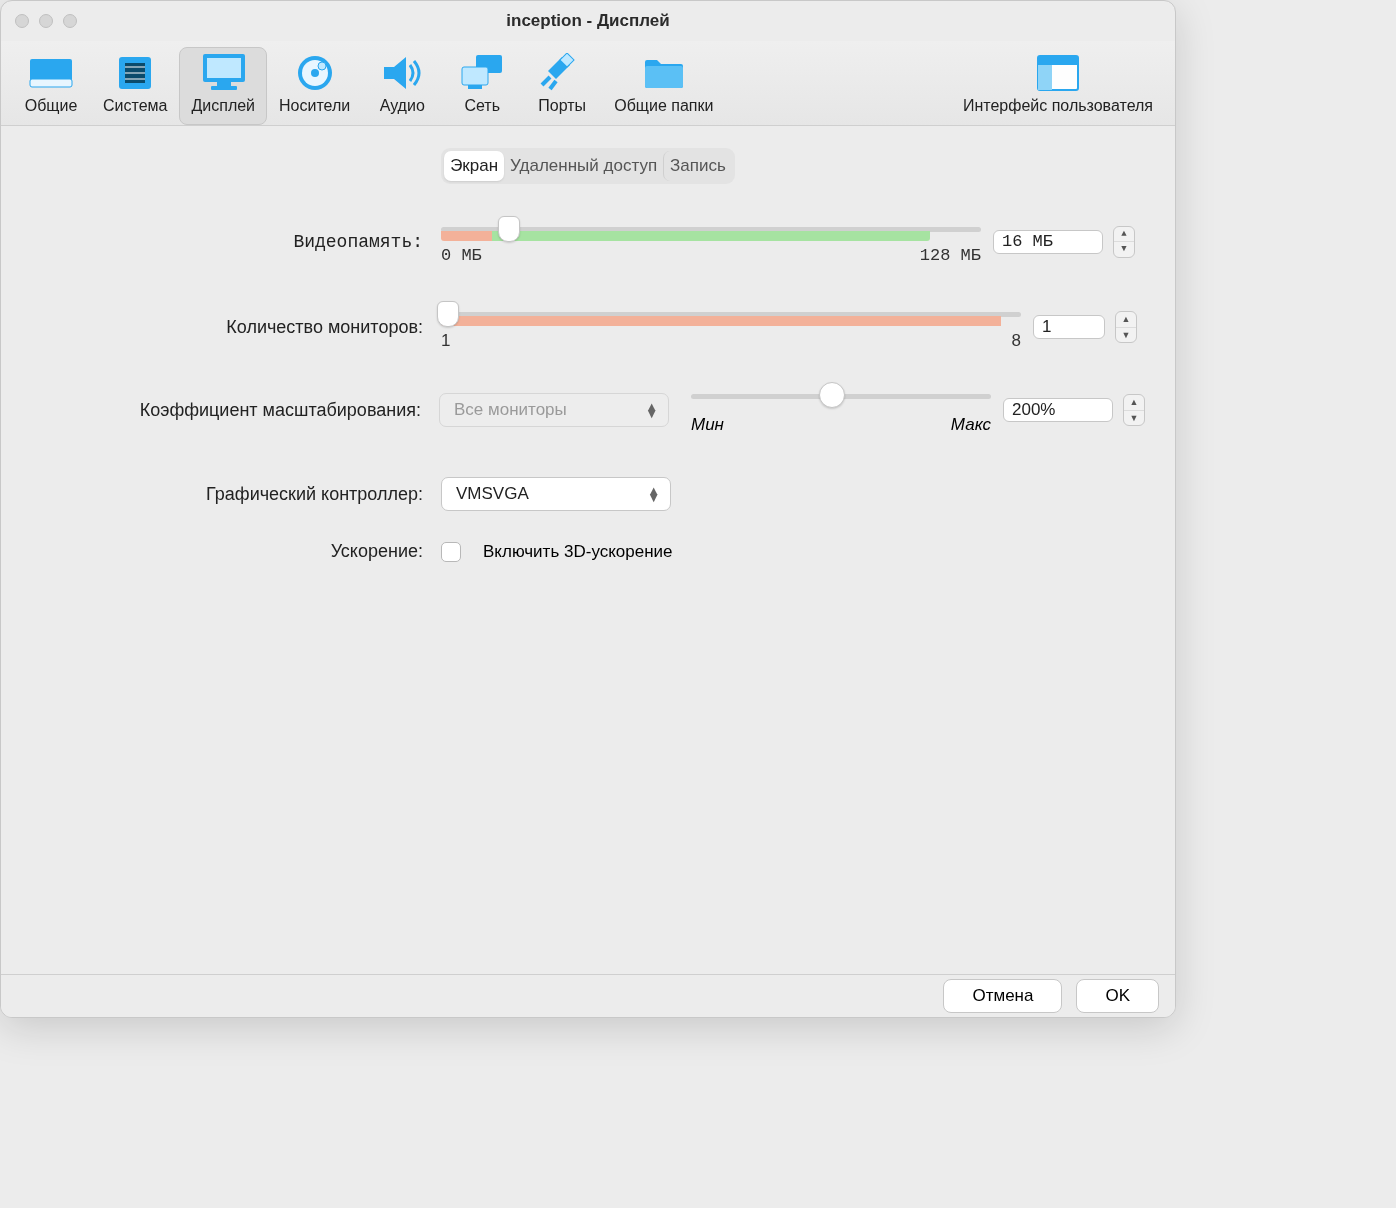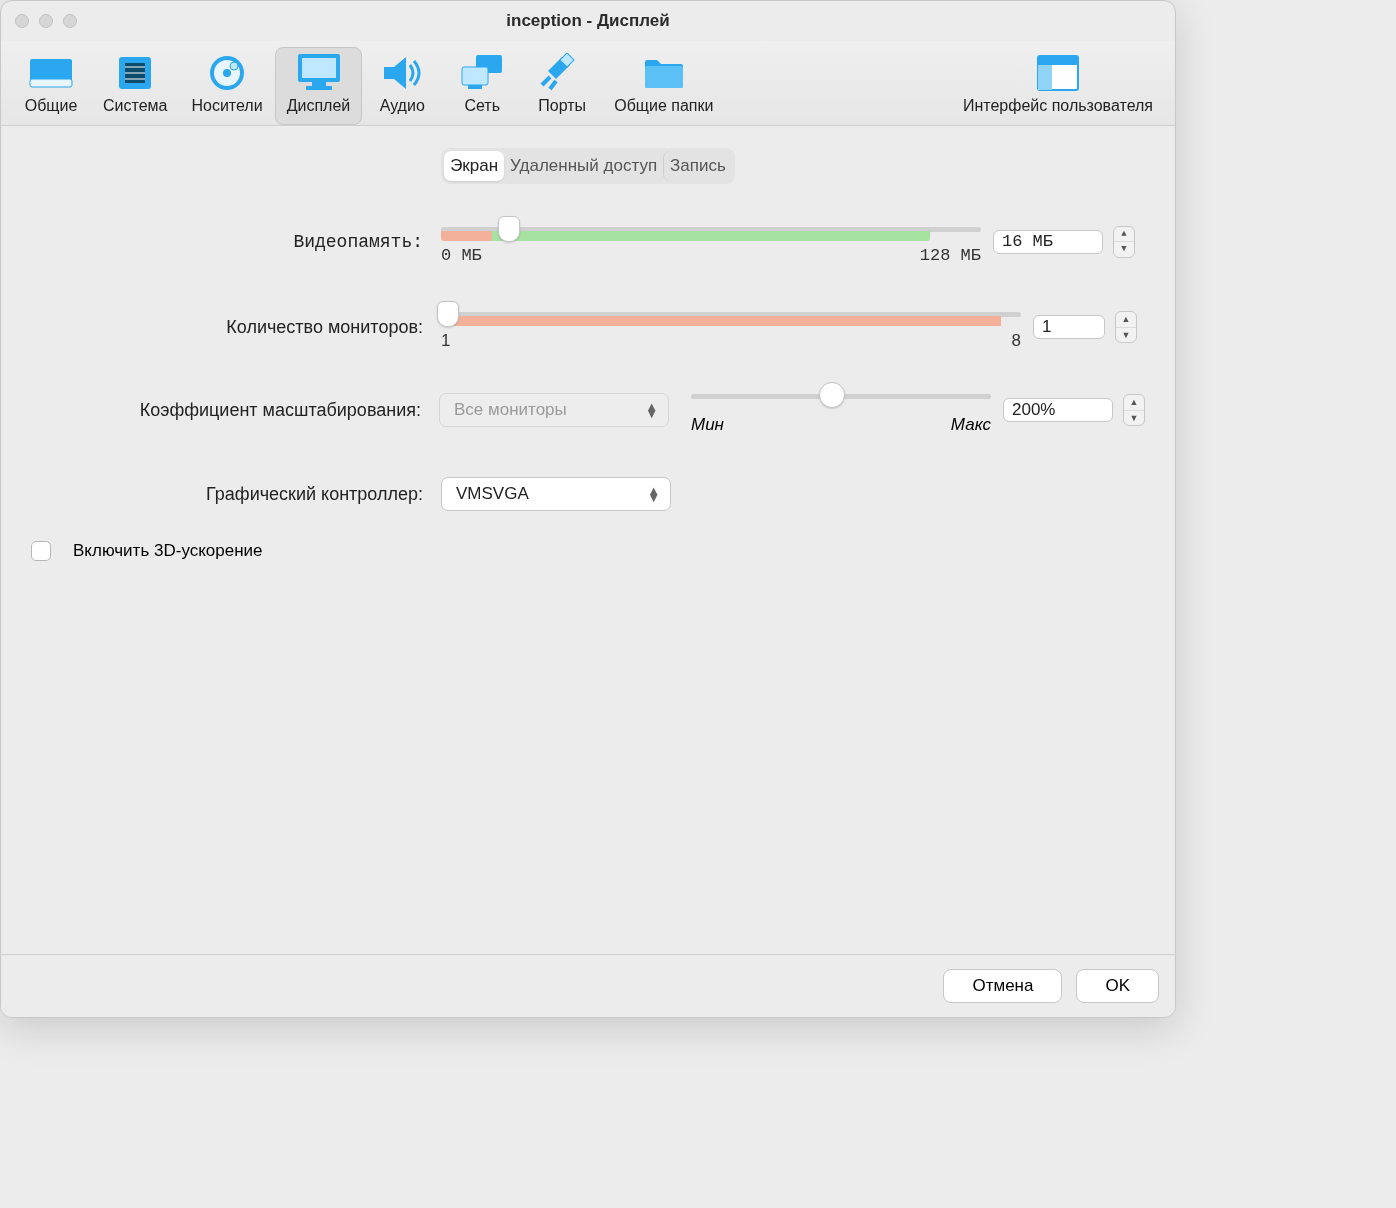--- a/index.html
+++ b/index.html
@@ -75,21 +75,21 @@
   .outer-spin { display:flex; flex-direction:column; width:22px; height:32px; background:#f2f2f2; border:1px solid #c7c7c7; border-radius:6px; margin-left:-2px;}
   .outer-spin span { flex:1; display:flex; align-items:center; justify-content:center; font-size:9px; color:#555; cursor:pointer;}
   .outer-spin span:first-child { border-bottom:1px solid #dcdcdc;}
   .select { display:flex; align-items:center; background:#f6f6f6; border:1px solid #c7c7c7; border-radius:7px; height:34px; padding:0 10px 0 14px; gap:10px; cursor:pointer;}
   .select.disabled { color:#9a9a9a; background:#ededed; border-color:#d6d6d6;}
   .select.white { background:#fff; color:#222;}
   .select .chev { font-size:13px; color:#666; display:flex; flex-direction:column; line-height:7px;}
   .sub-labels { display:flex; width:540px; font-size:17px; color:#000000; margin-top:8px;font-style:italic;}
   .checkbox { width:20px; height:20px; border:1px solid #b8b8b8; border-radius:5px; background:#fff; margin-right:10px; cursor:pointer; flex:none;}
   .footer {
-    border-top:1px solid #cfcfcf; padding:14px 16px; display:flex; justify-content:flex-end; gap:14px;
+    border-top:1px solid #cfcfcf; padding:4px 16px; display:flex; justify-content:flex-end; gap:14px;
     background:#ececec;
   }
   .btn { background:#fff; border:1px solid #c7c7c7; border-radius:8px; padding:6px 28px; font-size:17px; cursor:pointer;}
   .scale-slider-wrap { position:relative; width:300px; height:22px;}
   svg { display:block; }
 </style>
 </head>
 <body>
 
 <div class="window">
@@ -122,42 +122,42 @@
             <g stroke="#fff" stroke-width="1">
               <line x1="10" y1="14" x2="30" y2="14"></line>
               <line x1="10" y1="20" x2="30" y2="20"></line>
               <line x1="10" y1="26" x2="30" y2="26"></line>
             </g>
           </svg>
       </div>
       <span class="tb-label">Система</span>
     </div>
 
+    <div class="tb-item selected">
+      <div class="tb-icon">
+        <svg width="50" height="42">
+            <rect x="4" y="2" width="42" height="28" rx="2" fill="#2aa7ef"></rect>
+            <rect x="8" y="6" width="34" height="20" fill="#bfe8ff"></rect>
+            <rect x="18" y="30" width="14" height="4" fill="#2aa7ef"></rect>
+            <rect x="12" y="34" width="26" height="4" rx="1" fill="#2aa7ef"></rect>
+          </svg>
+      </div>
+      <span class="tb-label">Дисплей</span>
+    </div>
+
     <div class="tb-item">
       <div class="tb-icon">
         <svg width="40" height="40">
             <circle cx="20" cy="20" r="17" fill="#2aa7ef"></circle>
             <circle cx="20" cy="20" r="13" fill="#e8f6ff"></circle>
             <circle cx="20" cy="20" r="4" fill="#2aa7ef"></circle>
             <circle cx="27" cy="13" r="4" fill="#bfe8ff" stroke="#2aa7ef"></circle>
           </svg>
       </div>
       <span class="tb-label">Носители</span>
-    </div>
-
-    <div class="tb-item selected">
-      <div class="tb-icon">
-        <svg width="50" height="42">
-            <rect x="4" y="2" width="42" height="28" rx="2" fill="#2aa7ef"></rect>
-            <rect x="8" y="6" width="34" height="20" fill="#bfe8ff"></rect>
-            <rect x="18" y="30" width="14" height="4" fill="#2aa7ef"></rect>
-            <rect x="12" y="34" width="26" height="4" rx="1" fill="#2aa7ef"></rect>
-          </svg>
-      </div>
-      <span class="tb-label">Дисплей</span>
     </div>
 
     <div class="tb-item">
       <div class="tb-icon">
         <svg width="44" height="40">
             <polygon points="4,14 14,14 26,4 26,36 14,26 4,26" fill="#2aa7ef"></polygon>
             <path d="M30 12 Q36 20 30 28" fill="none" stroke="#2aa7ef" stroke-width="3"></path>
             <path d="M34 8 Q44 20 34 32" fill="none" stroke="#2aa7ef" stroke-width="3"></path>
           </svg>
       </div>
@@ -303,20 +303,21 @@
           <span style="flex:1;">VMSVGA</span>
           <span class="chev">
               <span>▲</span>
               <span>▼</span>
             </span>
         </div>
       </div>
     </div>
 
     <div class="row" style="margin-top:30px;">
+      <div class="lbl">Ускорение:</div>
       <div class="controls">
         <div class="checkbox"></div>
         <span>Включить 3D-ускорение</span>
       </div>
     </div>
   </div>
 
   <div class="footer">
     <button class="btn">Отмена</button>
     <button class="btn">OK</button>

